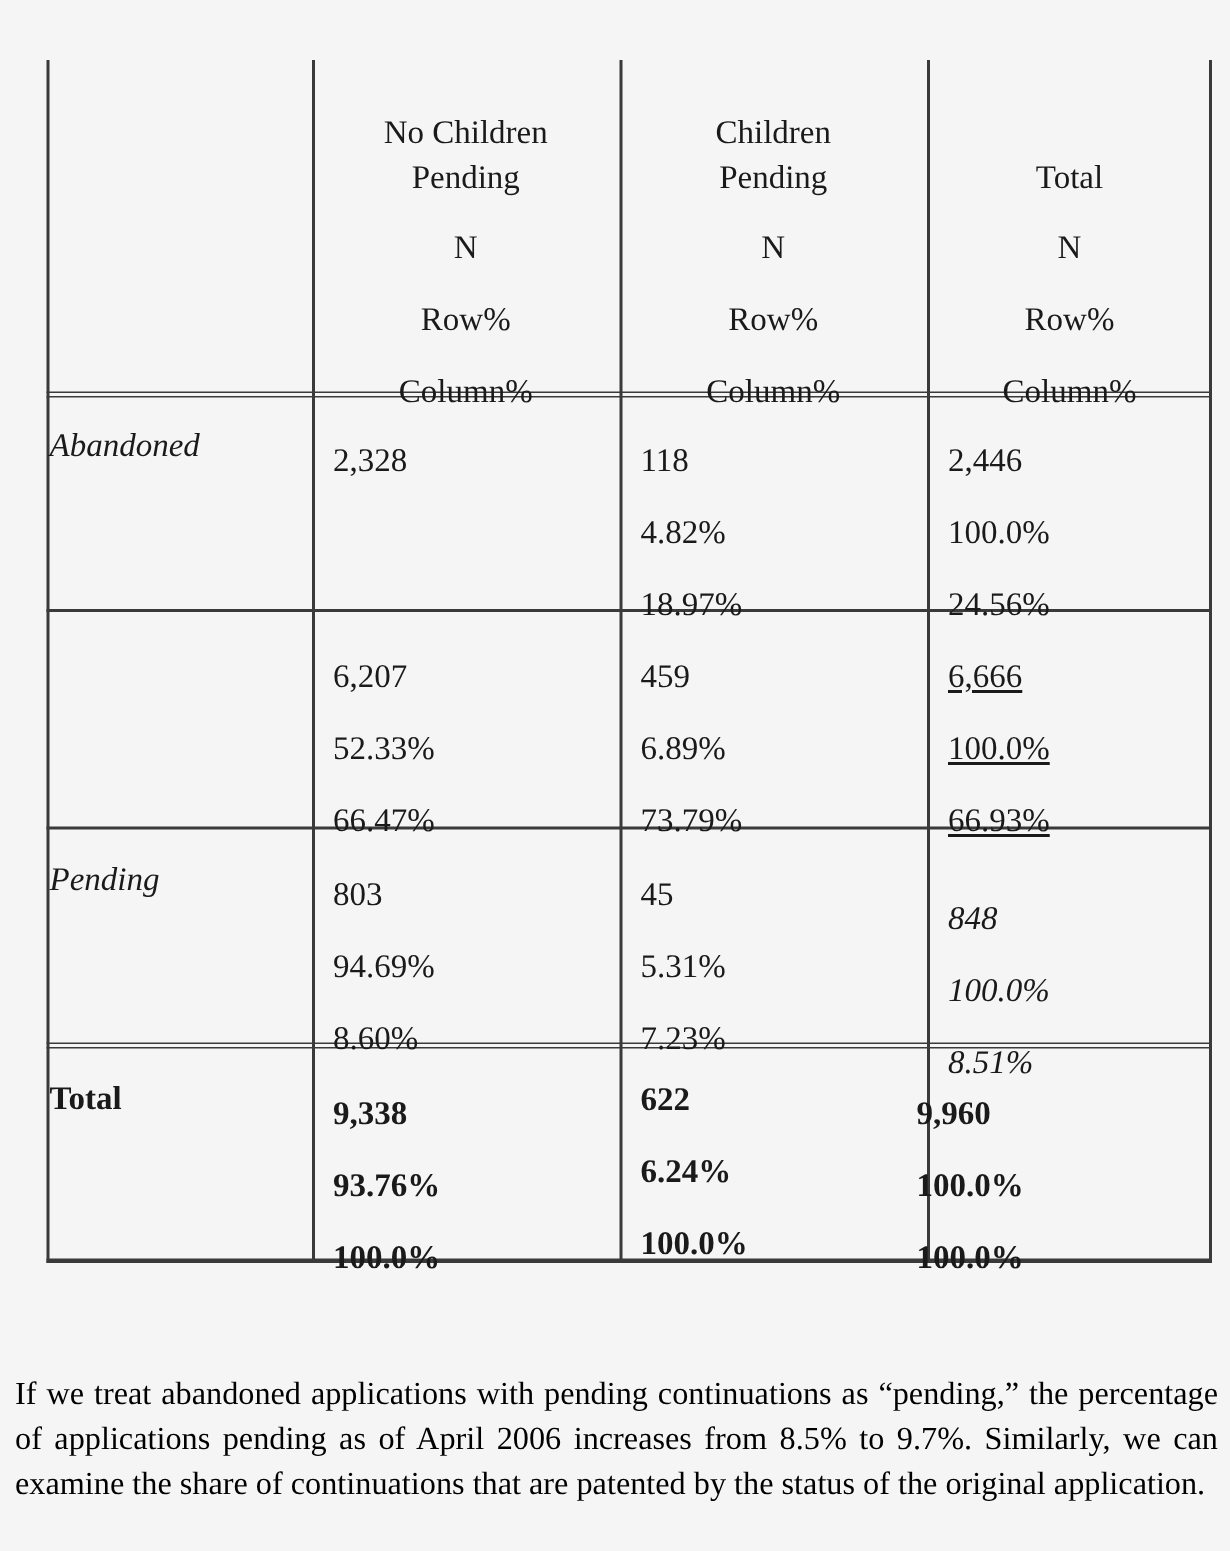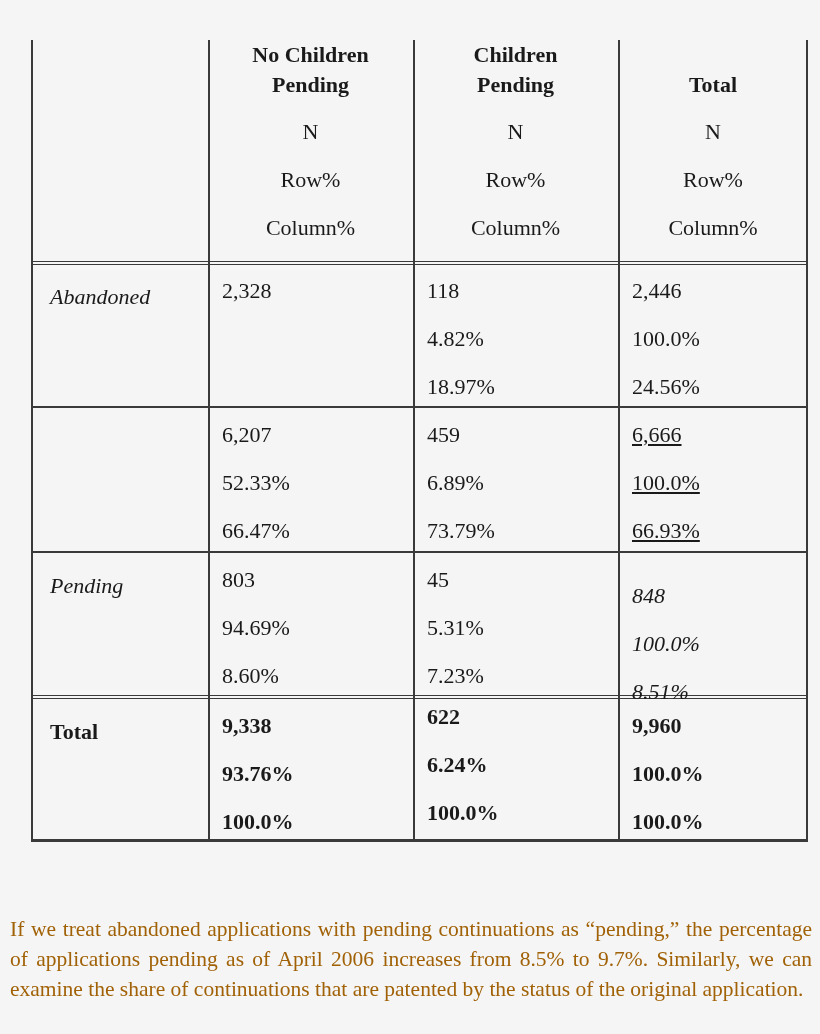--- a/index.html
+++ b/index.html
@@ -48,62 +48,63 @@
     .cell {
       position: absolute;
       box-sizing: border-box;
     }
     .hdr {
       text-align: center;
       font-size: 22px;
       line-height: 30px;
     }
     .hdr .title {
-      font-weight: bold;
+      font-weight: normal;
       height: 60px;
       display: flex;
       flex-direction: column;
       justify-content: flex-end;
+      margin-top: 33px;
     }
     .hdr .sub {
       margin-top: 17px;
       height: 48px;
       line-height: 30px;
     }
     .rowlabel {
       font-size: 22px;
       font-style: italic;
-      padding-left: 17px;
+      padding-left: 0;
       padding-top: 20px;
     }
     .rowlabel.total {
       font-style: normal;
       font-weight: bold;
     }
     .vals {
       font-size: 22px;
       padding-left: 12px;
-      padding-top: 12px;
+      padding-top: 28px;
     }
     .vals div {
       height: 48px;
       line-height: 30px;
     }
     .vals.total div {
       font-weight: bold;
     }
     .para {
       position: absolute;
       left: 10px;
       top: 892px;
       width: 802px;
       font-size: 21.5px;
       line-height: 30px;
       text-align: justify;
-      color: #a16207;
+      color: #000000;
     }
   </style>
 </head>
 <body>
 
 <div class="table-wrap">
 
   <div class="vline" style="left:0; height:802px;"></div>
   <div class="vline" style="left:177px; height:802px;"></div>
   <div class="vline" style="left:382px; height:802px;"></div>
@@ -196,20 +197,20 @@
   <div class="cell vals total" style="left:179px; top:659px; width:203px;">
     <div>9,338</div>
     <div>93.76%</div>
     <div>100.0%</div>
   </div>
   <div class="cell vals total" style="left:384px; top:650px; width:166px;">
     <div>622</div>
     <div>6.24%</div>
     <div>100.0%</div>
   </div>
-  <div class="cell vals total" style="left:589px; top:659px; width:186px;">
+  <div class="cell vals total" style="left:568px; top:659px; width:186px;">
     <div>9,960</div>
     <div>100.0%</div>
     <div>100.0%</div>
   </div>
 </div>
 
 <p class="para">If we treat abandoned applications with pending continuations as “pending,” the percentage of applications pending as of April 2006 increases from 8.5% to 9.7%.  Similarly, we can examine the share of continuations that are patented by the status of the original application.</p>
 
 </body></html>

